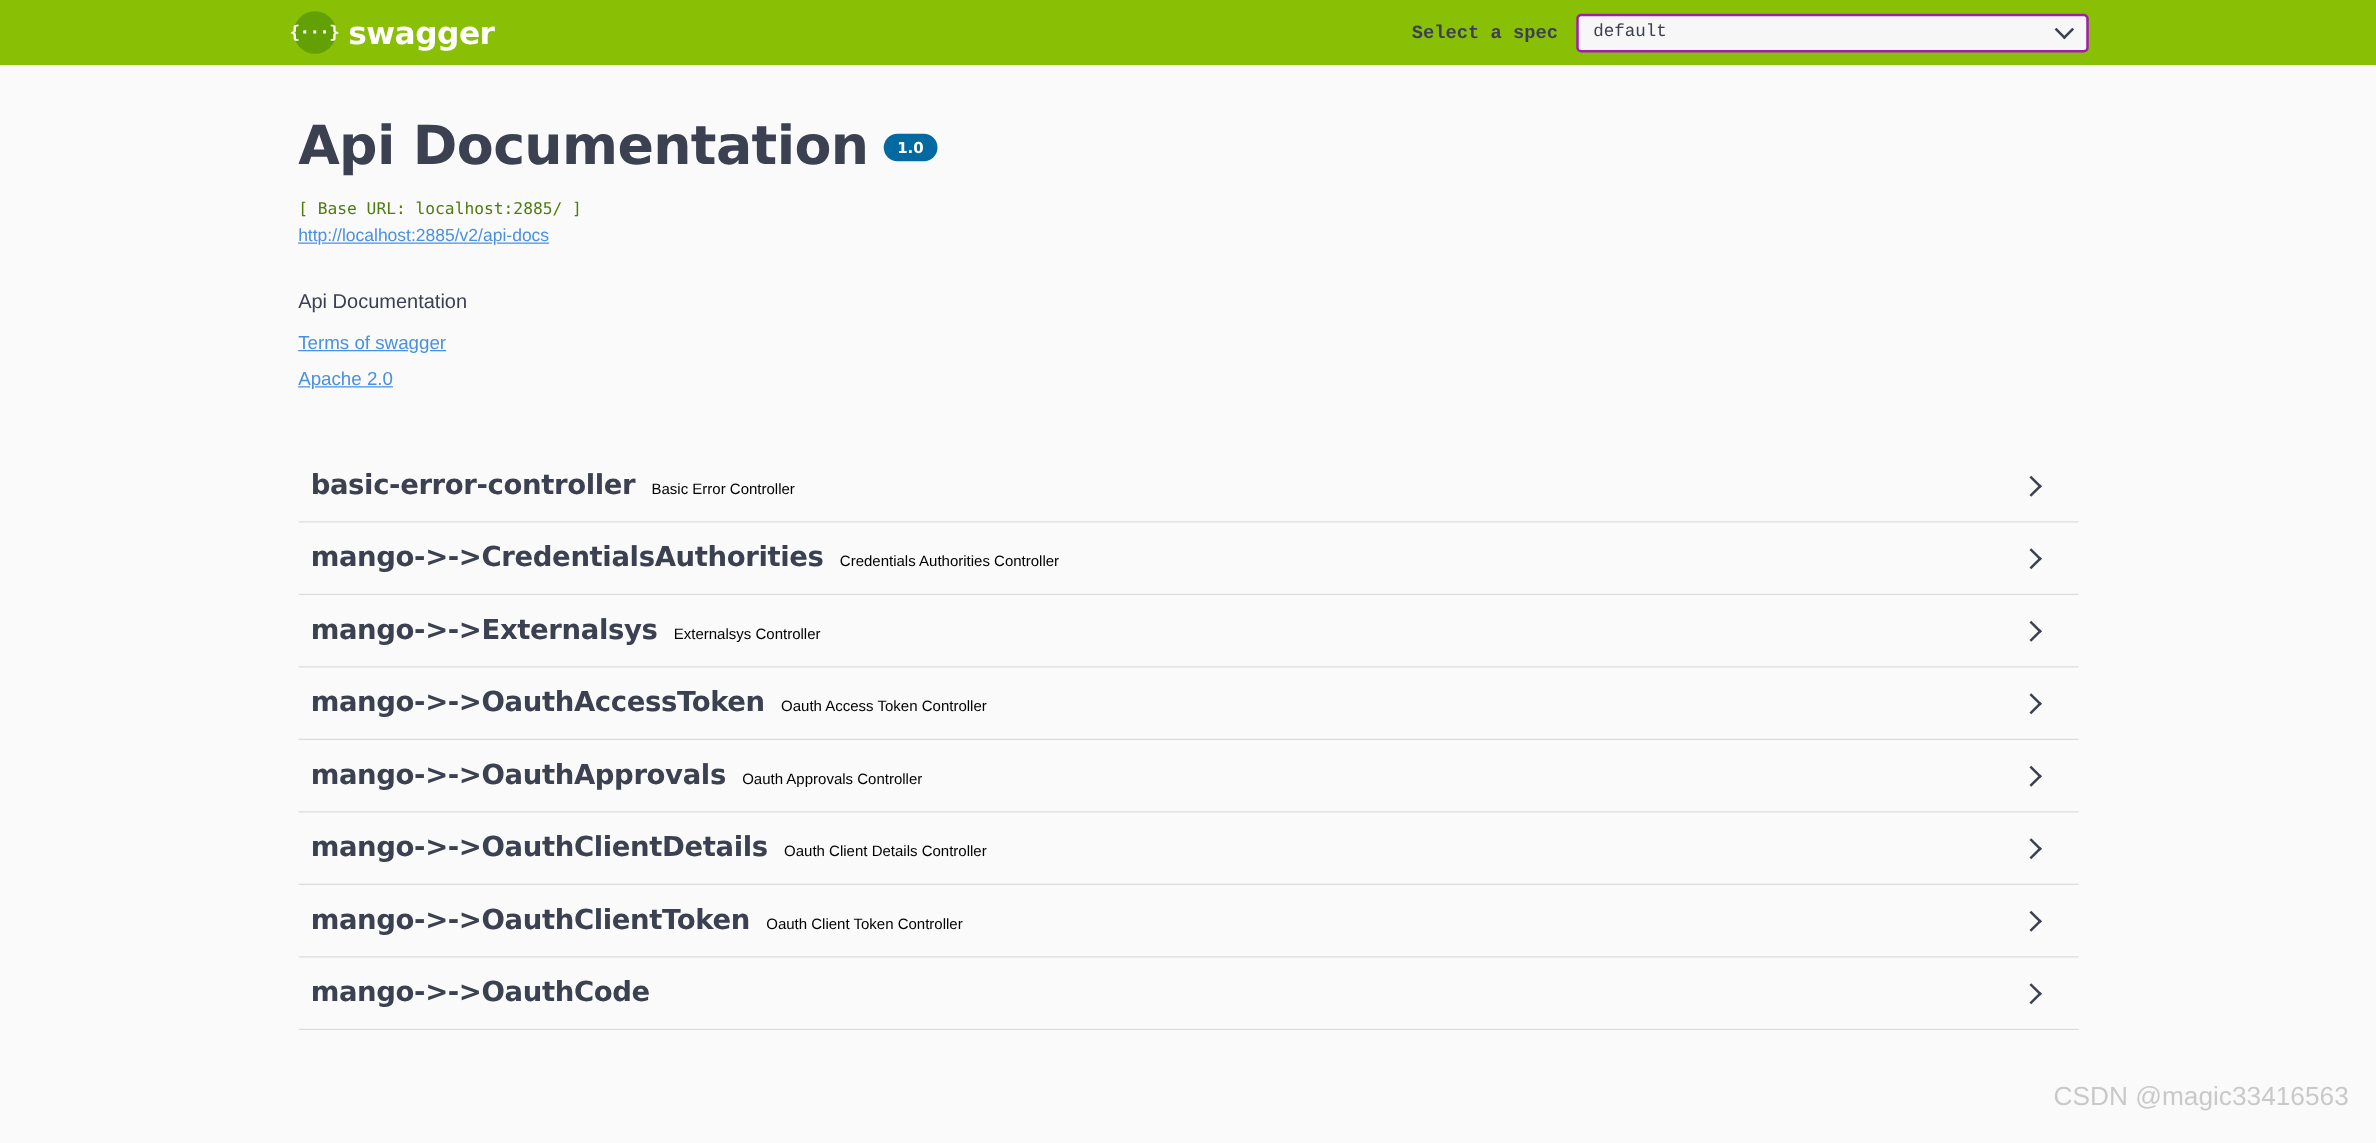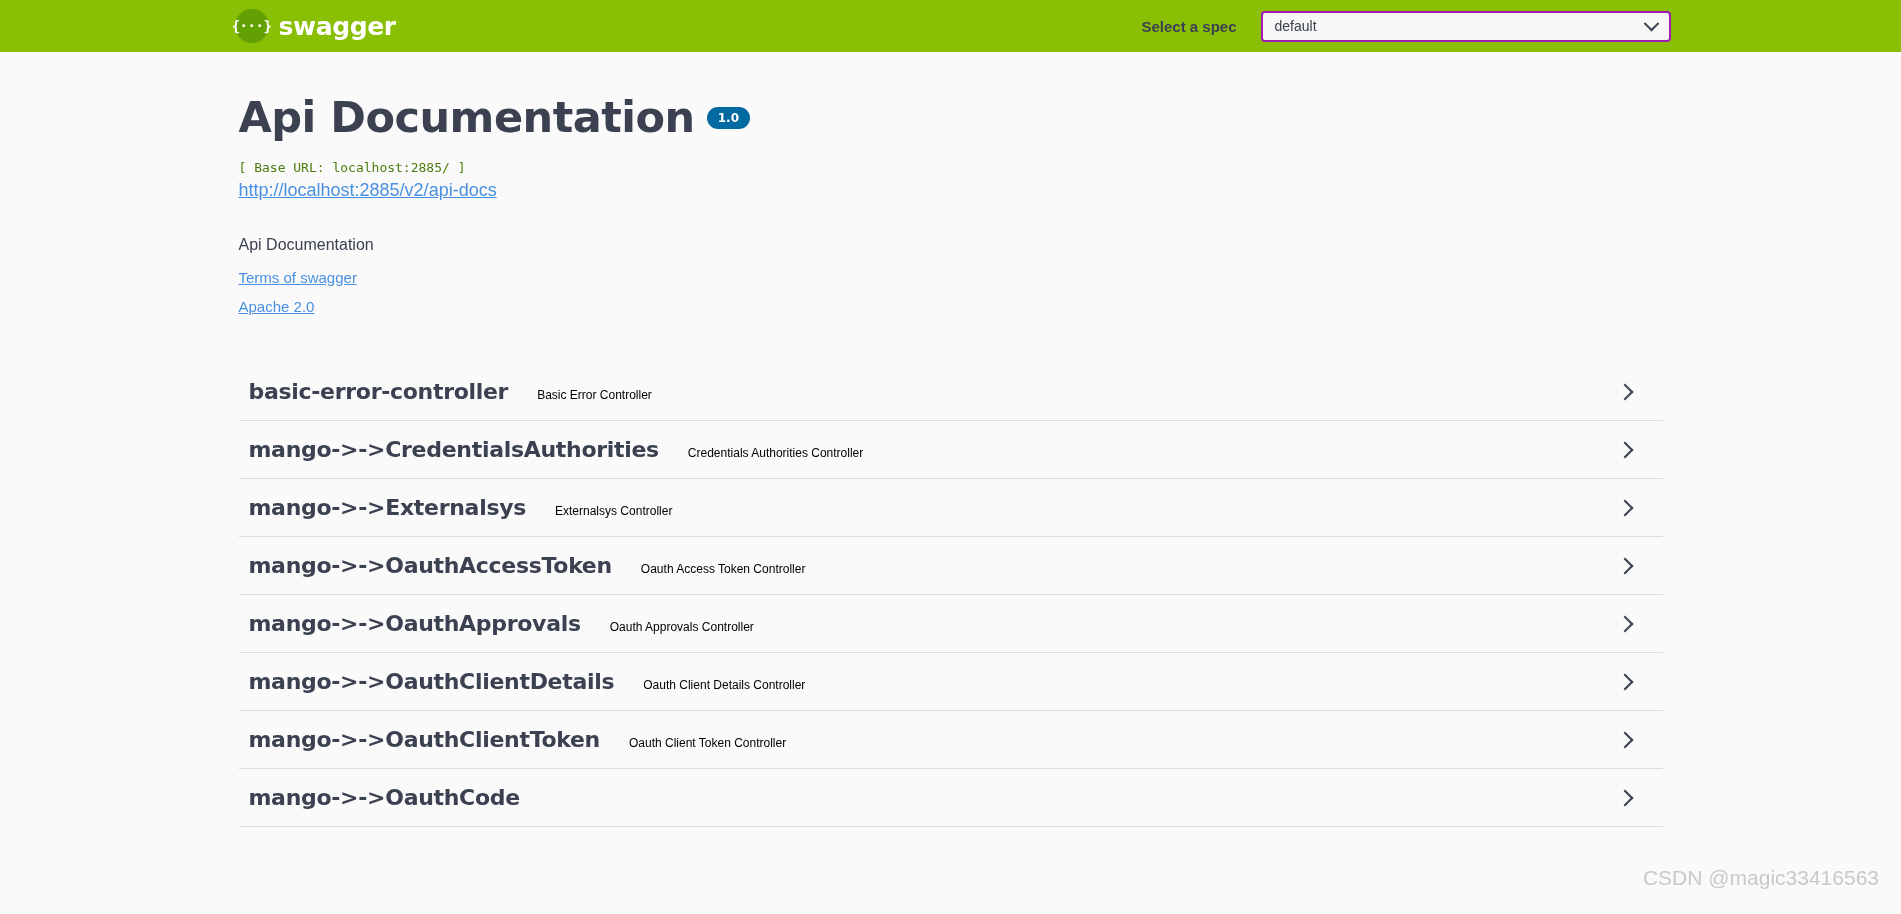--- a/index.html
+++ b/index.html
@@ -54,21 +54,22 @@
   .logo-text {
     color: #ffffff;
     font-size: 25px;
     font-weight: bold;
     letter-spacing: -0.4px;
     font-family: "DejaVu Sans", sans-serif;
   }
   .spec-selector {
     display: flex;
     align-items: center;
-    gap: 24px;
+    gap: 14px;
+    font-family: Liberation Mono, monospace;
   }
   .spec-label {
     color: #3b4151;
     font-size: 15px;
     font-weight: bold;
   }
   .spec-select-box {
     position: relative;
     width: 410px;
     height: 31px;
@@ -129,21 +130,21 @@
   .base-url {
     font-family: "DejaVu Sans Mono", monospace;
     font-size: 13px;
     color: #4d7c0f;
     margin-top: 20px;
     letter-spacing: 0px;
   }
   .docs-link {
     display: inline-block;
     margin-top: 5px;
-    font-size: 18px;
+    font-size: 14px;
     color: #4990e2;
     text-decoration: underline;
     font-family: "Liberation Sans", sans-serif;
   }
   .api-desc {
     margin-top: 32px;
     font-size: 16px;
     color: #3b4151;
     line-height: 1.5;
   }
@@ -165,21 +166,21 @@
     align-items: center;
     justify-content: space-between;
     border-bottom: 1px solid #dcdcdc;
     padding: 16px 24px 16px 10px;
     cursor: pointer;
     background: transparent;
   }
   .tag-left {
     display: flex;
     align-items: baseline;
-    gap: 29px;
+    gap: 13px;
   }
   .tag-name {
     font-size: 22px;
     font-weight: bold;
     color: #3b4151;
     font-family: "DejaVu Sans", sans-serif;
     letter-spacing: -0.3px;
   }
   .tag-desc {
     font-size: 12px;

